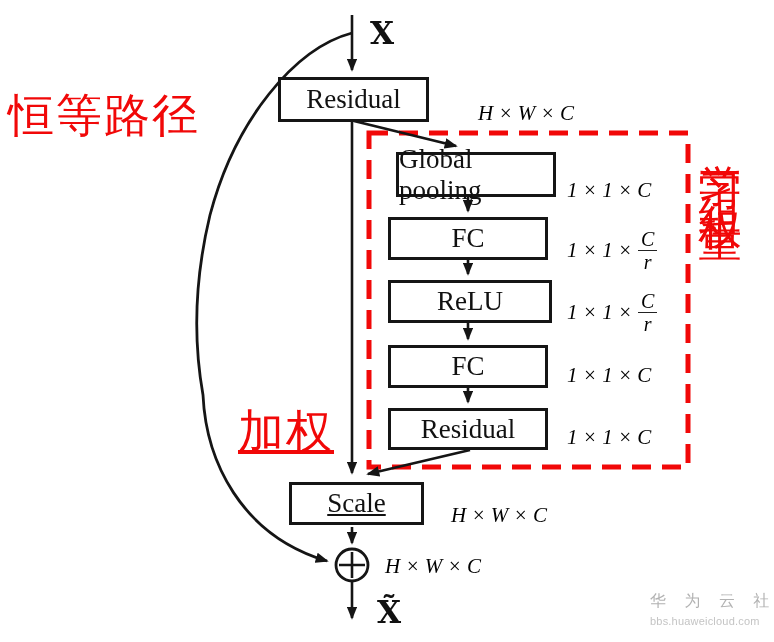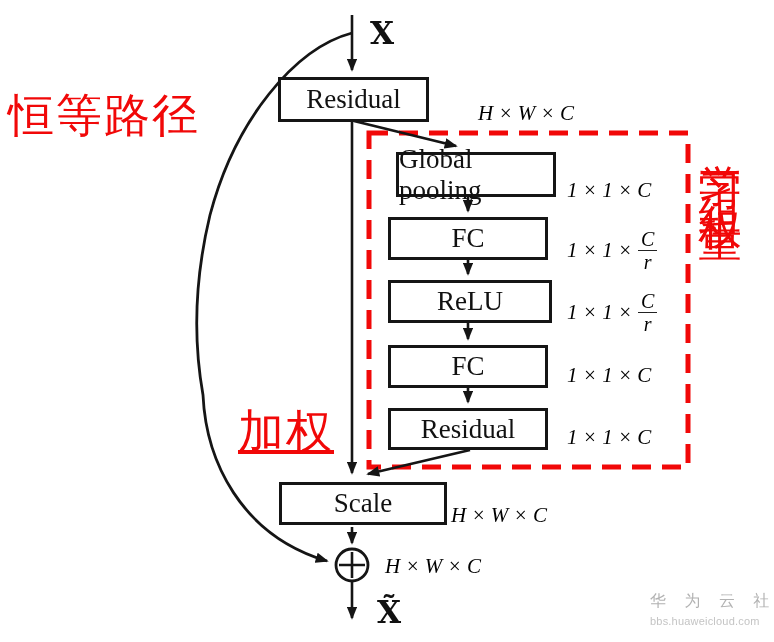--- a/index.html
+++ b/index.html
@@ -124,21 +124,21 @@
   </div>
 
   <div class="box" style="left:388px;top:345px;width:160px;height:43px;">
     <span>FC</span>
   </div>
 
   <div class="box" style="left:388px;top:408px;width:160px;height:42px;">
     <span>Residual</span>
   </div>
 
-  <div class="box" style="left:279px;top:482px;width:168px;height:43px;">
+  <div class="box" style="left:289px;top:482px;width:135px;height:43px;text-decoration:underline;">
     <span>Scale</span>
   </div>
 
   <div class="dim" style="left:478px;top:101px;">H × W × C</div>
 
   <div class="dim" style="left:567px;top:178px;">1 × 1 × C</div>
 
   <div class="dim" style="left:567px;top:222px;height:56px;">
     <span>1 × 1 ×</span>
     <span class="frac">

